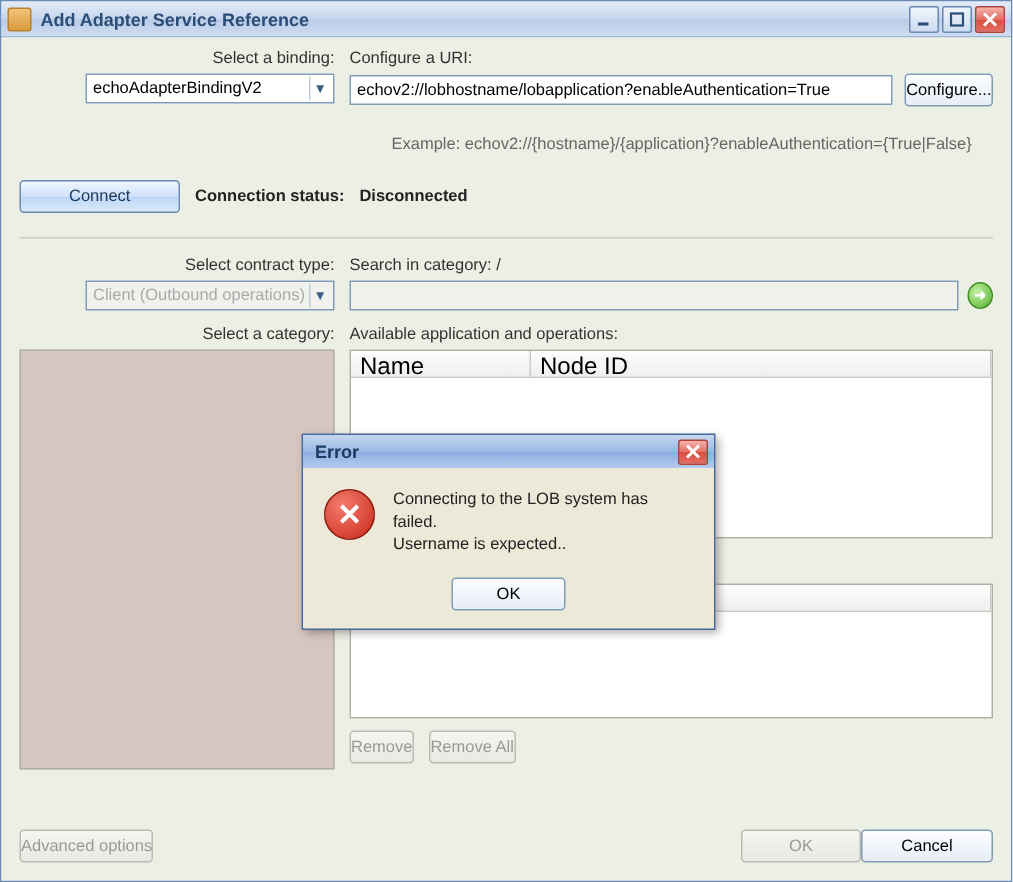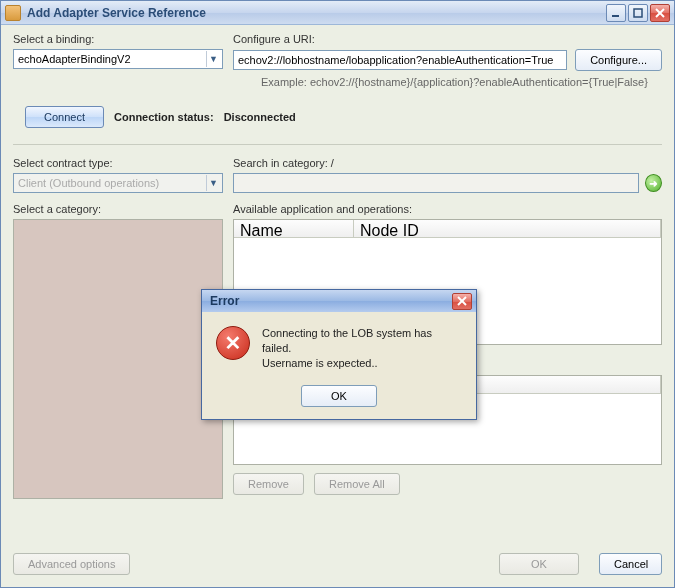--- a/index.html
+++ b/index.html
@@ -60,21 +60,21 @@
   }
   .content {
     flex: 1;
     padding: 8px 12px 12px 12px;
     background: #ecefe4;
     position: relative;
   }
   .label { color: #333; margin-bottom: 4px; display: block; }
   .row { display: flex; gap: 10px; }
   .col { display: flex; flex-direction: column; }
-  .binding-col { width: 210px; }
+  .binding-col { width: 210px; align-items: flex-end; }
   .uri-col    { flex: 1; }
   .select, .textbox {
     height: 20px;
     border: 1px solid #7e9db9;
     background: #fff;
     font: inherit;
     padding: 2px 4px;
     width: 100%;
   }
   .select { appearance: none; background: #fff; padding-right: 18px; }
@@ -83,46 +83,45 @@
     position: absolute; right: 3px; top: 2px;
     width: 14px; height: 16px;
     border-left: 1px solid #c0cbd8;
     display: flex; align-items: center; justify-content: center;
     color: #3a5e85; font-size: 9px;
     pointer-events: none;
   }
   .configure-row { display: flex; gap: 8px; align-items: center; }
   .btn {
     height: 22px;
-    padding: 0 14px;
+    padding: 0 0;
     border: 1px solid #7e9db9;
     background: linear-gradient(#fcfdff, #e6edf7);
     border-radius: 3px;
     font: inherit;
     cursor: pointer;
     white-space: nowrap;
   }
   .btn:disabled, .btn.disabled {
     color: #999; cursor: default;
     background: linear-gradient(#f5f5f1, #e9e9e3);
     border-color: #b8bdb4;
   }
-  .example { color: #666; margin-top: 5px; font-size: 11px; padding-left: 28px; }
+  .example { color: #666; margin-top: 19px; font-size: 11px; padding-left: 28px; }
   .connect-row {
     margin-top: 18px;
     display: flex; align-items: center; gap: 10px;
   }
   .connect-btn {
-    width: 79px; height: 22px;
+    width: 107px; height: 22px;
     border: 1px solid #6b8ab6;
     background: linear-gradient(#f1f6fe,#cfe1fa 50%, #bdd6f7 51%, #dbe9fb);
     border-radius: 3px;
     font: inherit; cursor: pointer;
     color: #1c3a60;
-    margin-left: 12px;
   }
   .status-lab { font-weight: bold; color: #222; }
   .status-val { font-weight: bold; color: #222; }
   .hr { border-top: 1px solid #c8ccc0; margin: 16px 0 12px 0; }
   .disabled-select .select {
     background: #f1f2ee; color: #aaa;
   }
   .search-row { display: flex; align-items: center; gap: 6px; flex: 1; }
   .search-row .textbox { background:#f2f2ed; color:#aaa; }
   .go-btn {
@@ -311,21 +310,21 @@
           <button class="btn disabled" disabled="">Remove</button>
           <button class="btn disabled" disabled="">Remove All</button>
         </div>
       </div>
     </div>
 
     <div class="footer">
       <button class="btn disabled" disabled="">Advanced options</button>
       <div class="spacer"></div>
       <button class="btn disabled" disabled="" style="width:80px">OK</button>
-      <button class="btn" style="width:63px; margin-left:20px">Cancel</button>
+      <button class="btn" style="width:88px; margin-left:0">Cancel</button>
     </div>
 
     <div class="dialog">
       <div class="dtitle">
         <span>Error</span>
         <div class="spacer"></div>
         <div class="dclose">
           <svg width="10" height="10">
               <line x1="1" y1="1" x2="9" y2="9" stroke="#fff" stroke-width="2"></line>
               <line x1="9" y1="1" x2="1" y2="9" stroke="#fff" stroke-width="2"></line>

